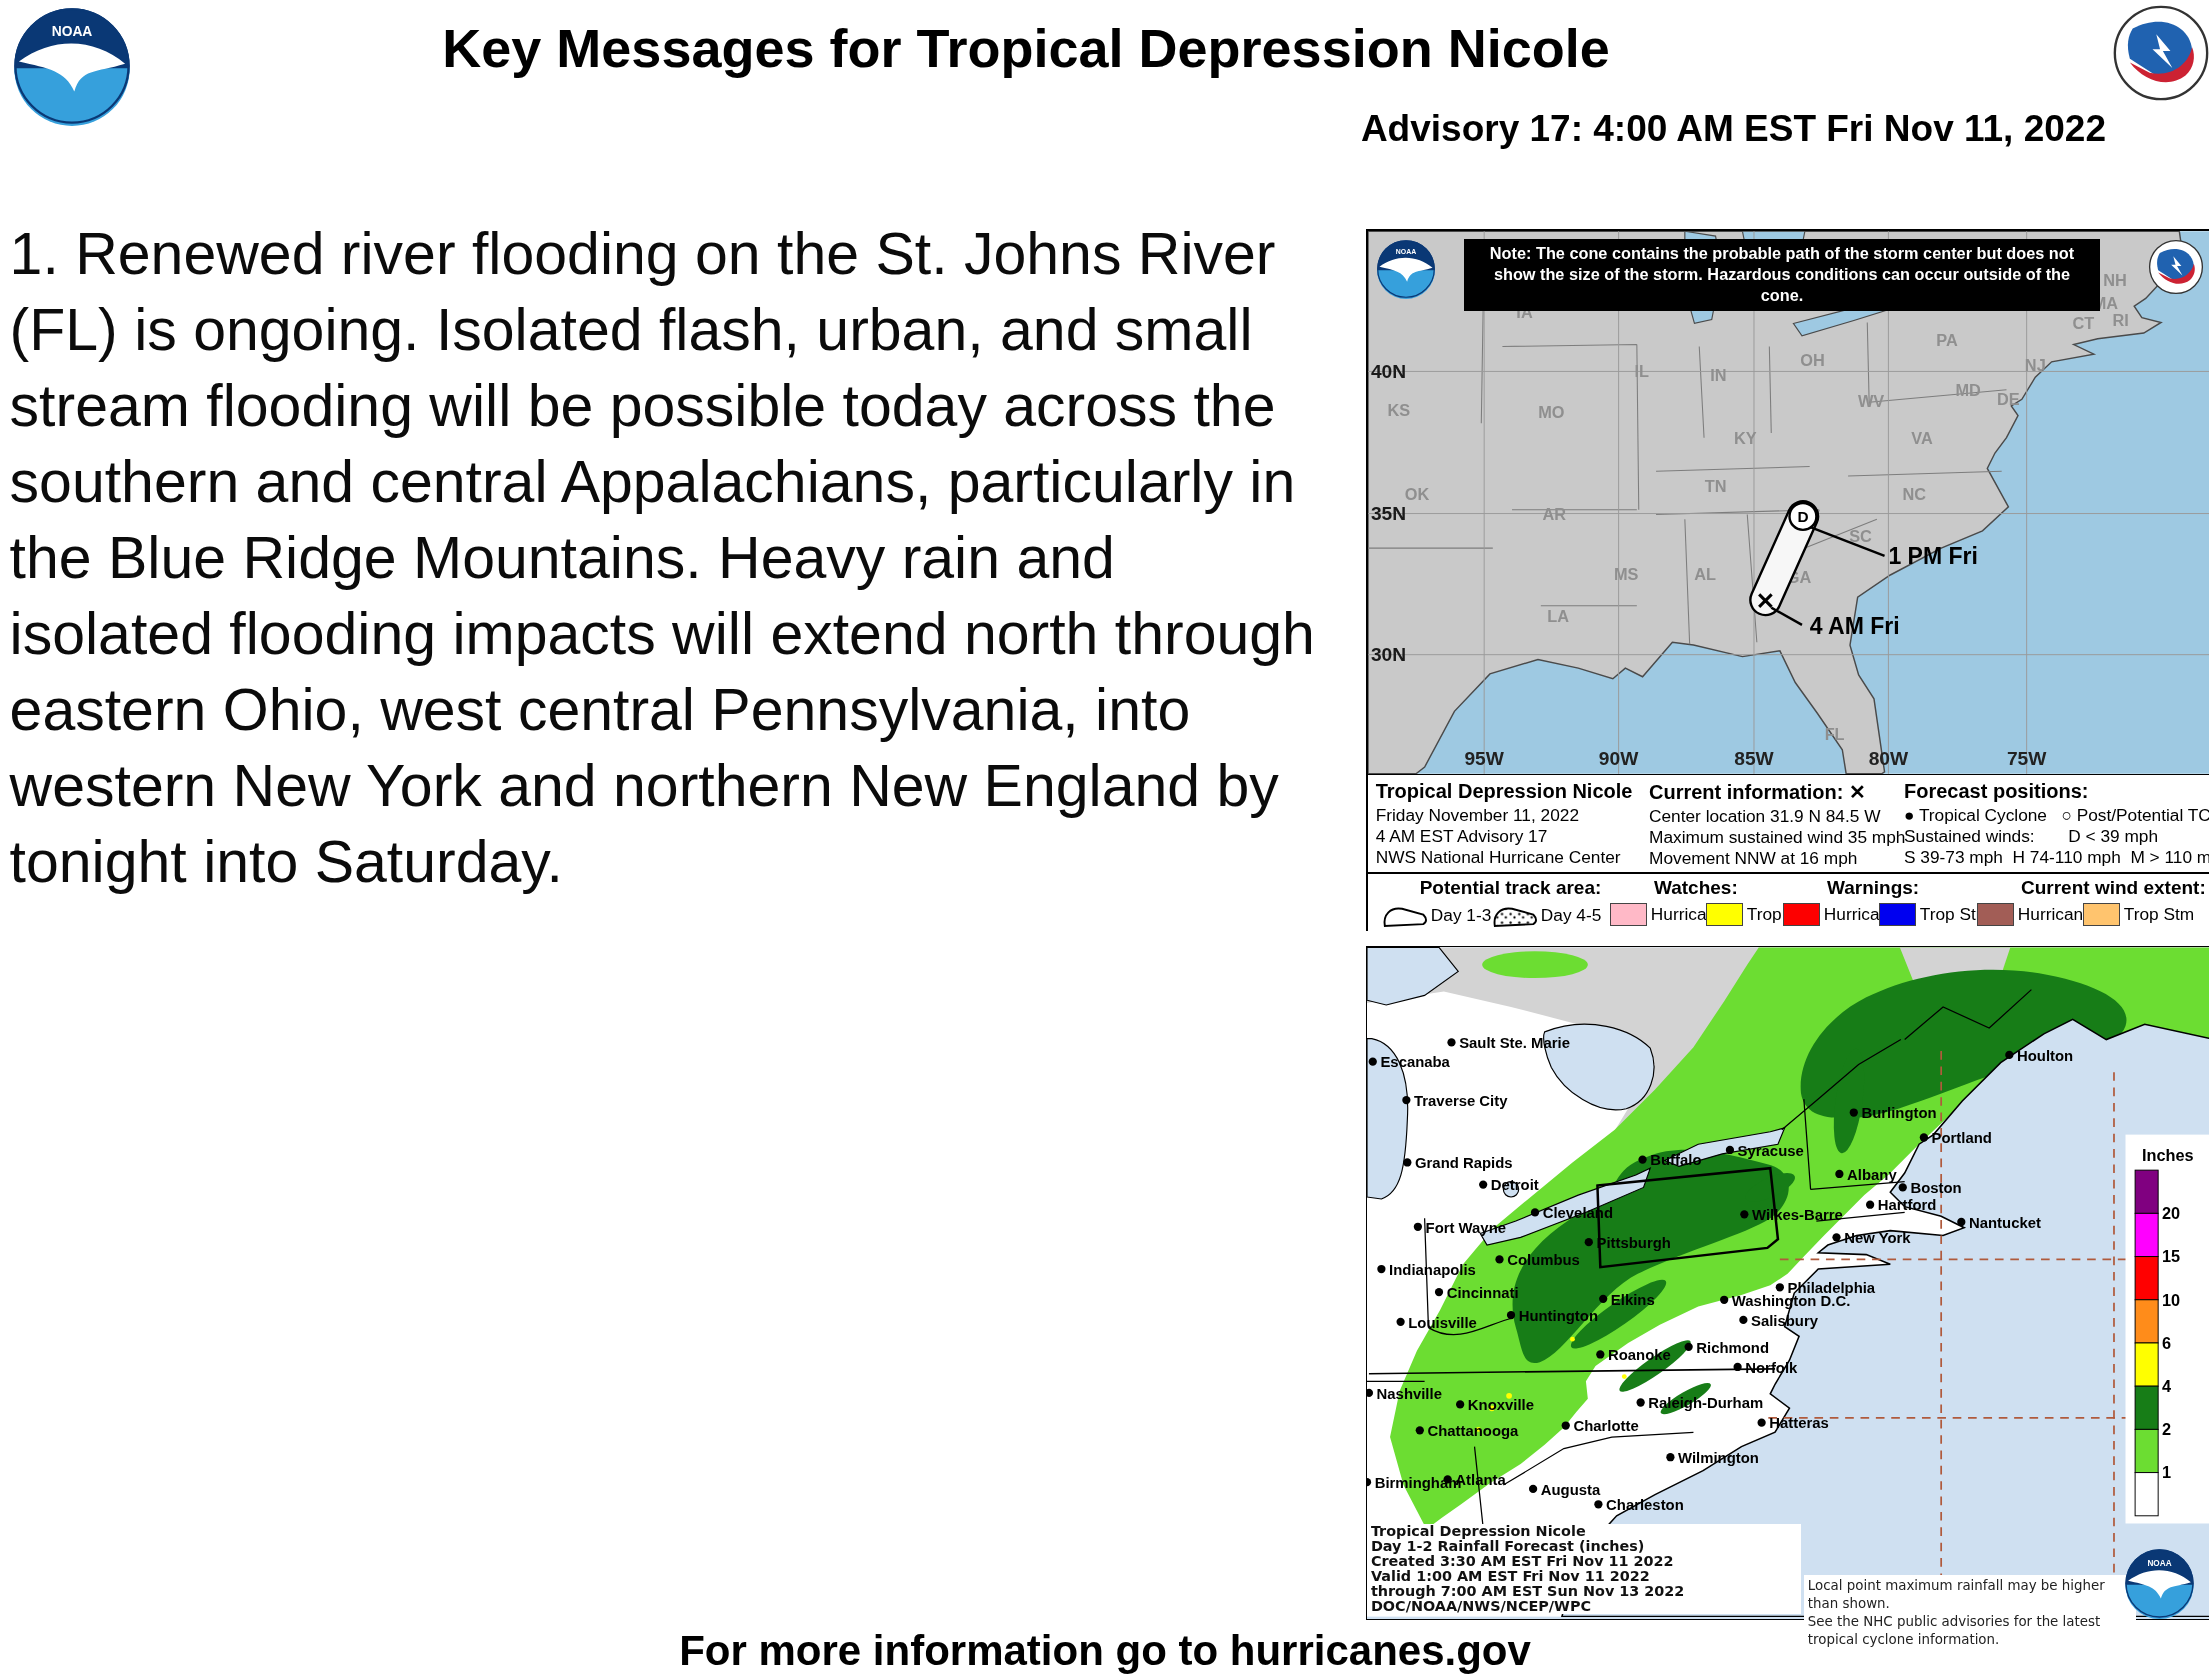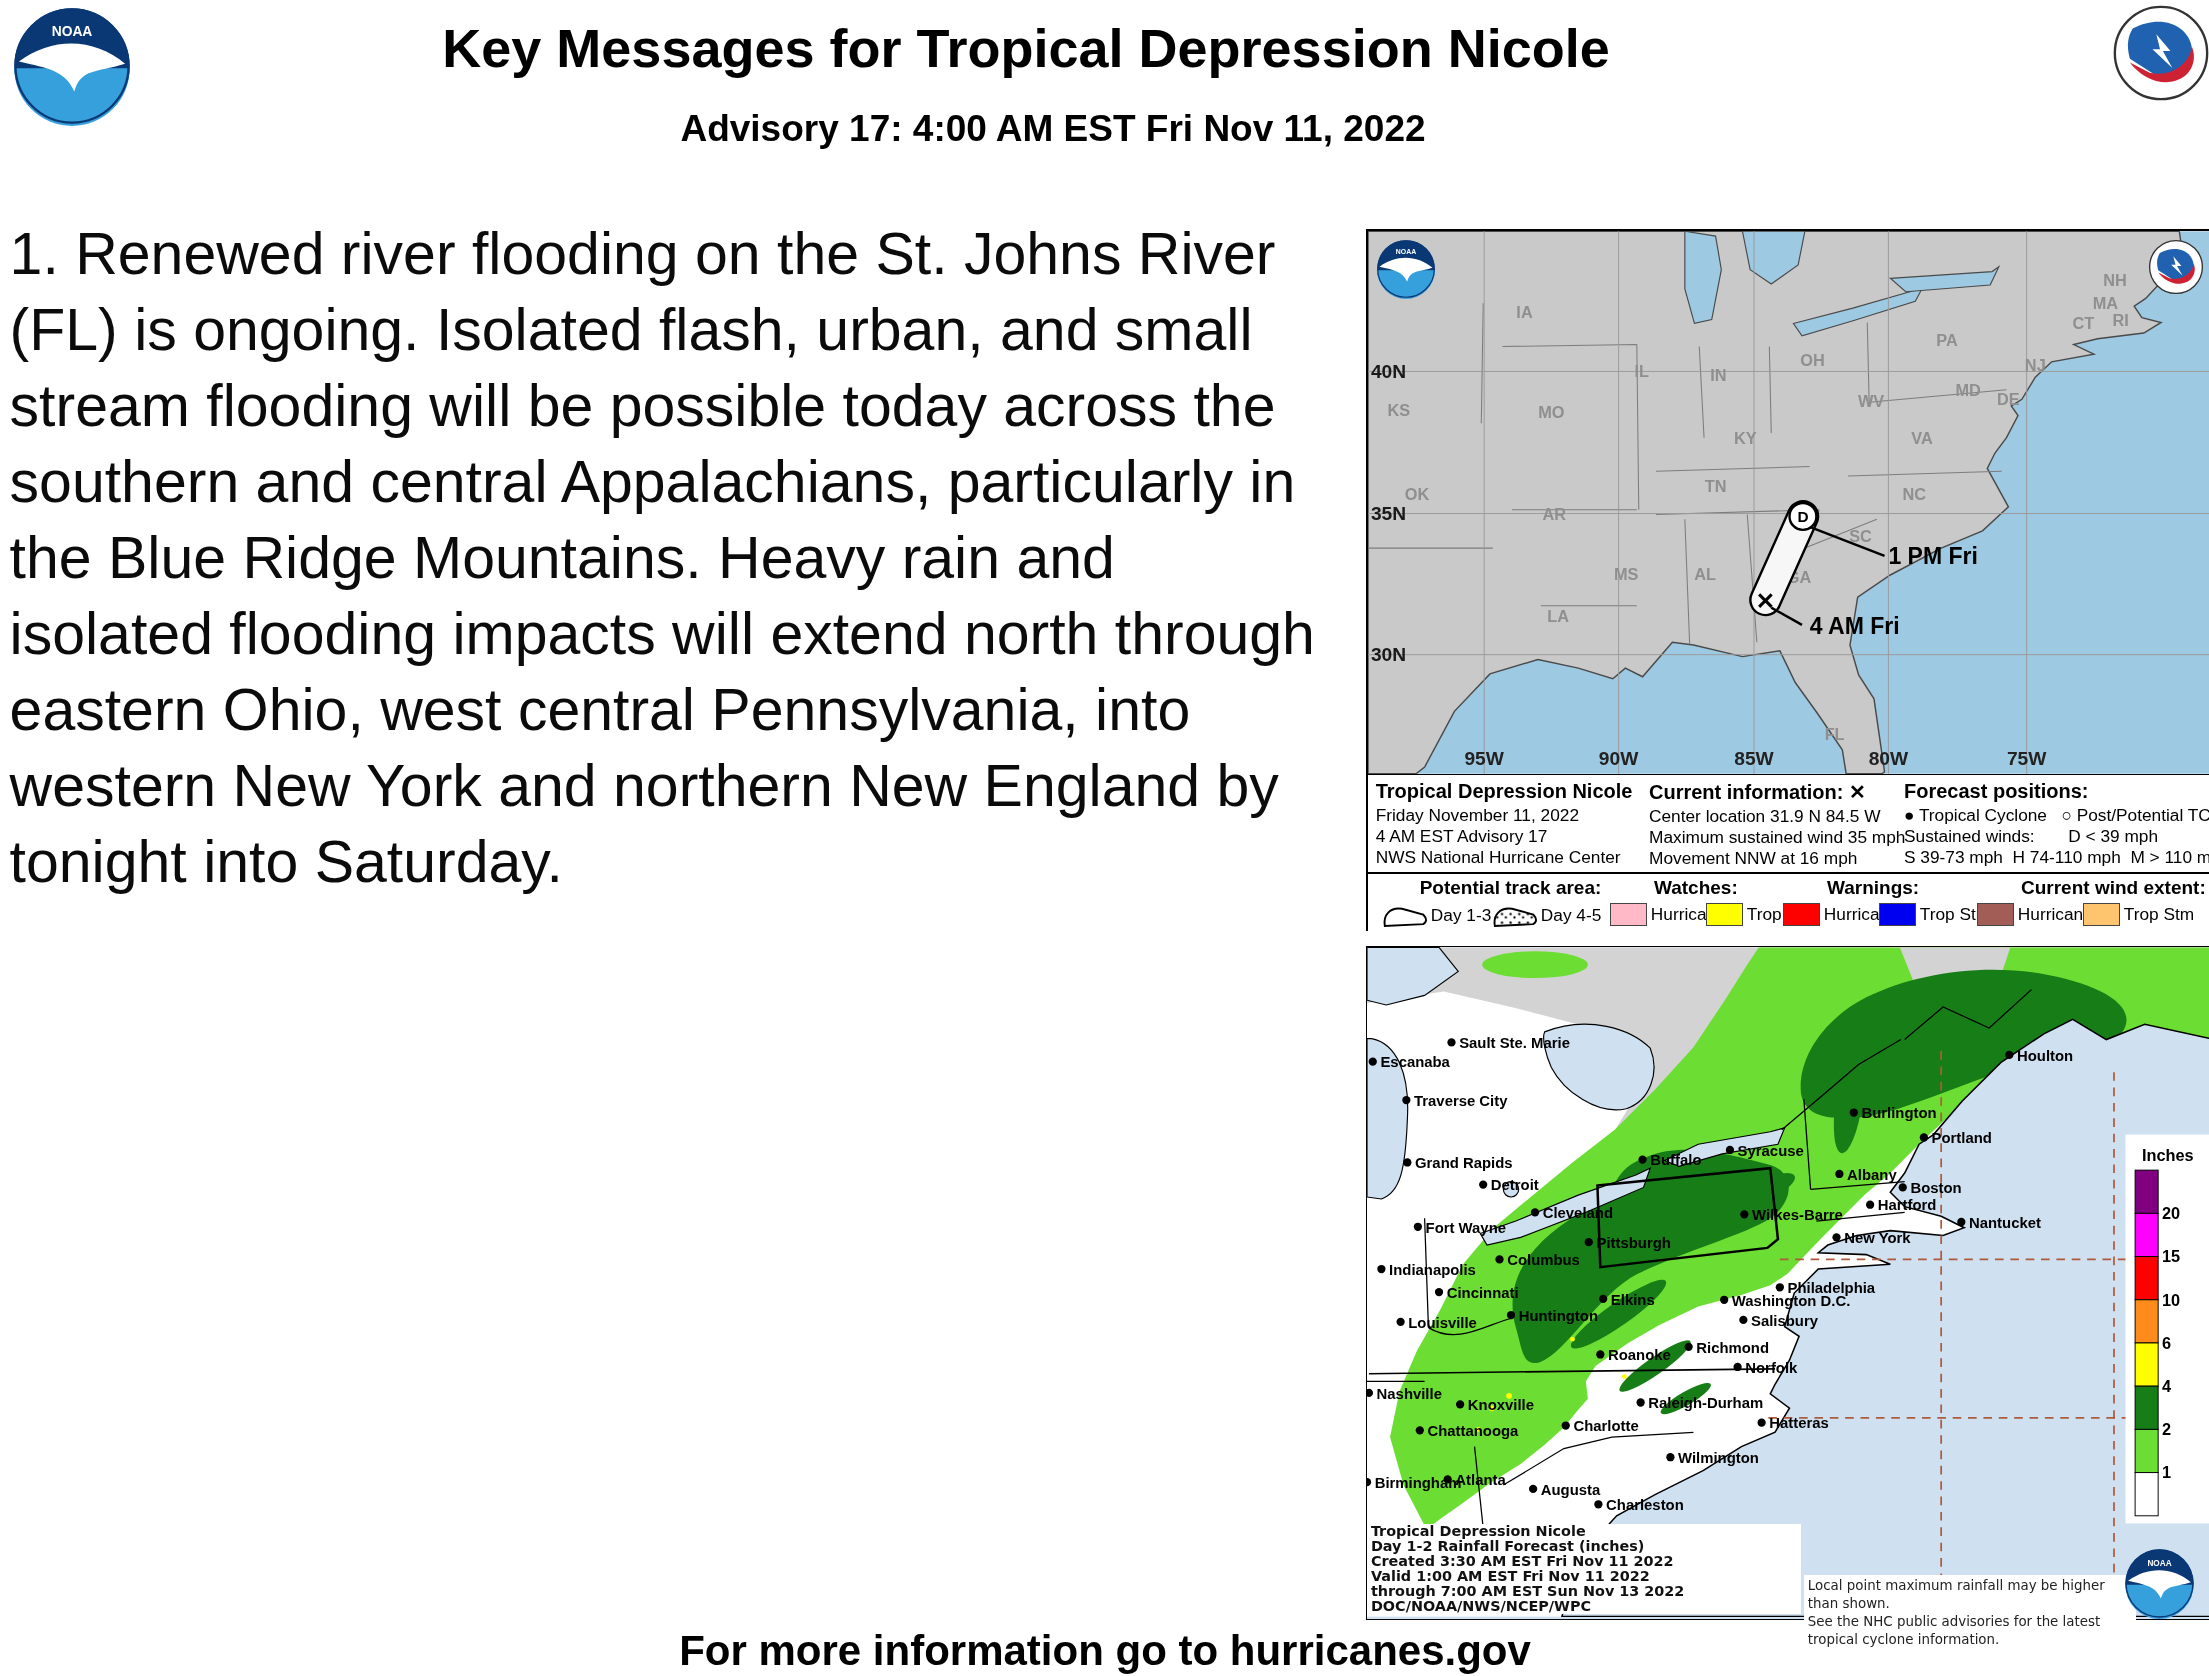--- a/index.html
+++ b/index.html
@@ -1,20 +1,20 @@
 <!DOCTYPE html>
 <html><head>
 <meta charset="utf-8">
 <style>
   html,body{margin:0;padding:0;background:#ffffff;width:2210px;height:1676px;
     font-family:"Liberation Sans",sans-serif;position:relative;overflow:hidden;}
   .abs{position:absolute;}
   
   #page-title{top:17.3px;left:0;width:2052px;text-align:center;font-size:54px;font-weight:bold;color:#000;}
-  #page-subtitle{top:108px;left:0;width:2106px;text-align:center;font-size:37px;font-weight:bold;color:#000;}
+  #page-subtitle{top:108px;left:0;width:2106px;text-align:right;font-size:37px;font-weight:bold;color:#000;}
   .logo-svg{display:block;}
   
   #key-message{top:216px;left:9.6px;width:1307px;font-size:59px;line-height:76px;color:#0b0b0b;}
   
   #page-footer{top:1627px;left:0;width:2210px;text-align:center;font-size:42px;font-weight:bold;color:#000;}
   
   #track-panel{left:1366px;top:229px;width:849px;height:702px;border:2.9px solid #000;background:#fff;box-sizing:border-box;}
   #track-note{left:96px;top:7.7px;width:636px;background:#000;color:#fff;font-size:16.3px;font-weight:bold;
     text-align:center;line-height:21px;padding:4.8px 7.7px;box-sizing:border-box;}
   #track-info{left:0;top:543px;width:843px;height:96px;border-top:1.9px solid #000;background:#fff;}
@@ -154,20 +154,21 @@
       <line x1="460" y1="308" x2="538" y2="338" stroke="#000" stroke-width="2.5"></line>
       <line x1="420" y1="392" x2="452" y2="410" stroke="#000" stroke-width="2.5"></line>
       <circle cx="453" cy="297" r="14" fill="#ffffff" stroke="#000" stroke-width="2.5"></circle>
       <text x="453" y="303" text-anchor="middle" font-size="16" font-weight="bold" fill="#000">D</text>
       <text x="414" y="393" text-anchor="middle" font-size="24" font-weight="bold" fill="#000">✕</text>
       <text x="542" y="347" font-size="24" font-weight="bold" fill="#000">1 PM Fri</text>
       <text x="460" y="419" font-size="24" font-weight="bold" fill="#000">4 AM Fri</text>
     </g>
   </svg>
   
+  <div id="track-note" class="abs">Note: The cone contains the probable path of the storm center but does not show the size of the storm. Hazardous conditions can occur outside of the cone.</div>
   
   <div class="abs" style="left:7.7px;top:7.7px;">
     <svg class="logo-svg" width="60" height="60" viewBox="-52 -52 104 104">
         <use href="#noaa-sym"></use>
       </svg>
   </div>
   <div class="abs" style="left:780px;top:7.7px;">
     <svg class="logo-svg" width="56" height="56" viewBox="-52 -52 104 104">
         <use href="#nws-sym"></use>
       </svg>

